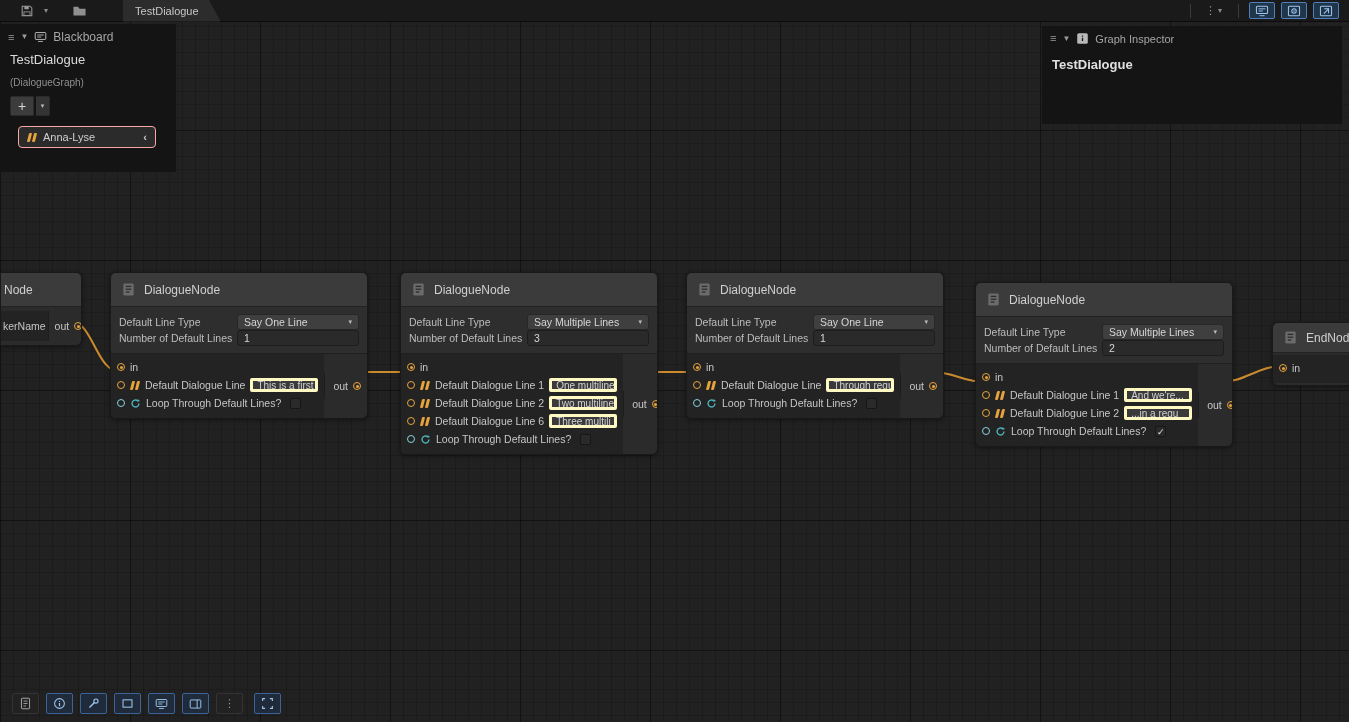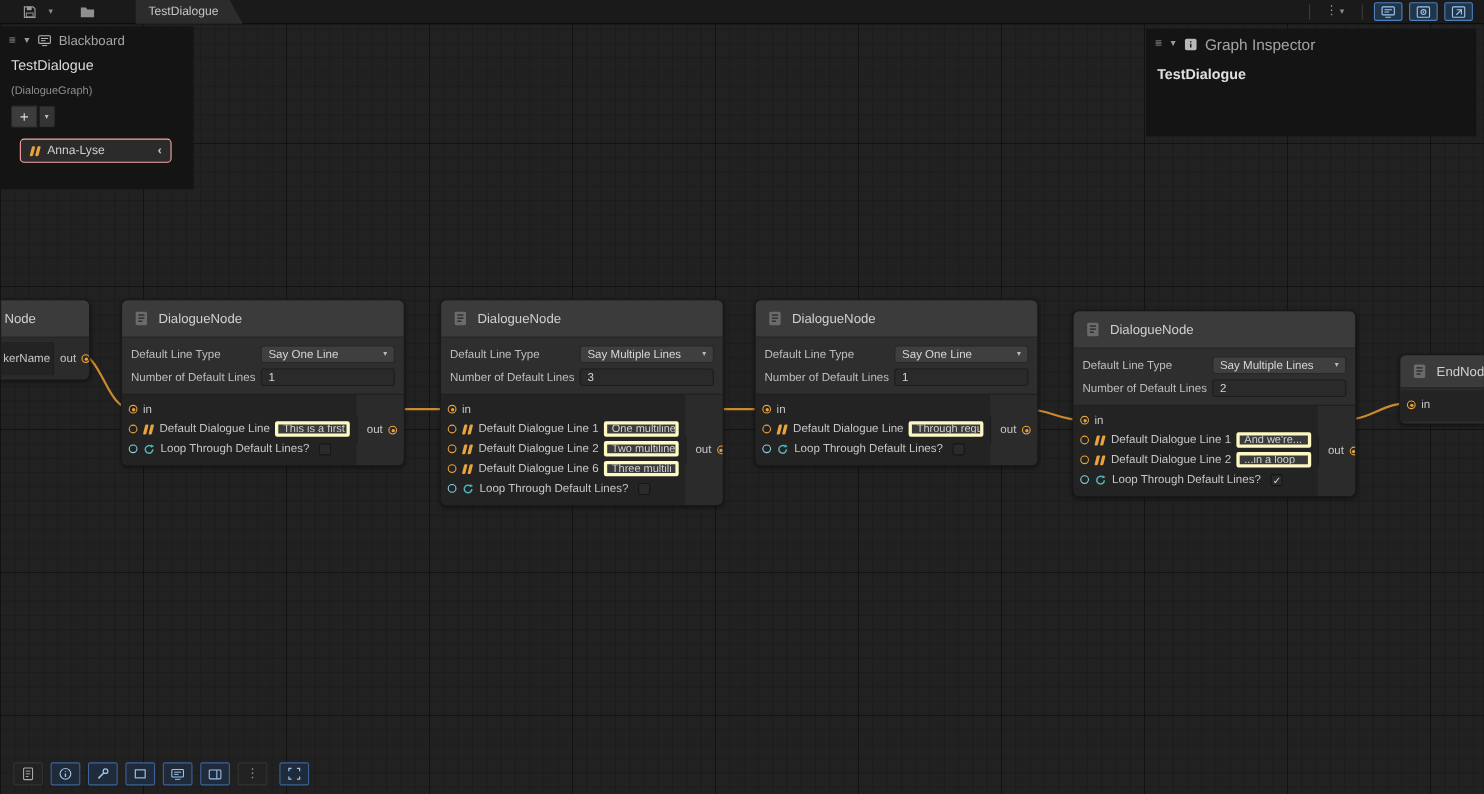--- a/index.html
+++ b/index.html
@@ -48,21 +48,21 @@
   .quote-icon { position:relative; width:10px; height:9px; display:inline-block; flex:none; }
   .quote-icon::before,.quote-icon::after { content:""; position:absolute; top:0; width:3px; height:9px;
     background:#e8a33d; transform:skewX(-14deg); border-radius:1px; }
   .quote-icon::before { left:1px; } .quote-icon::after { left:6px; }
   svg { display:block; }
   
   .node { position:absolute; width:258px; background:#2b2b2b; border:1px solid #191919; border-radius:6px;
     overflow:hidden; z-index:10; box-shadow:0 1px 4px rgba(0,0,0,.45); }
   .node-title { height:34px; background:#3b3b3b; display:flex; align-items:center; gap:8px; padding:0 10px;
     border-bottom:1px solid #222; color:#d0d0d0; font-size:12px; }
-  .node-props { background:#2e2e2e; padding:7px 8px; display:flex; flex-direction:column; gap:5px;
+  .node-props { background:#2e2e2e; padding:7px 8px; display:flex; flex-direction:column; 
     border-bottom:1px solid #202020; }
   .prop-row { display:flex; align-items:center; height:16px; font-size:10.5px; color:#bdbdbd; }
   .prop-label { width:118px; flex:none; overflow:hidden; white-space:nowrap; }
   .dropdown { flex:1; height:16px; background:#3f3f3f; border:1px solid #272727; border-radius:3px;
     display:flex; align-items:center; padding:0 6px; color:#d6d6d6; font-size:10.5px; }
   .dropdown .caret { margin-left:auto; font-size:7px; color:#bbb; }
   .text-field { flex:1; height:16px; background:#2a2a2a; border:1px solid #1d1d1d; border-radius:3px;
     display:flex; align-items:center; padding:0 6px; color:#d6d6d6; font-size:10.5px; }
   .node-ports { display:flex; align-items:center; }
   .ports-in { flex:1; background:#232323; padding:6px 6px 8px 6px; display:flex; flex-direction:column; gap:4px; }
@@ -177,21 +177,21 @@
   </div>
 
   <div class="panel" id="inspector">
     <div class="panel-header">
       <span class="glyph">≡</span>
       <span class="glyph small">▼</span>
       <svg width="13" height="13" viewBox="0 0 16 16">
           <rect x="1.5" y="1.5" width="13" height="13" rx="2" fill="#b8b8b8"></rect>
           <path d="M8 4.4v1.4M8 7.2v4" stroke="#141414" stroke-width="1.6"></path>
         </svg>
-      <span style="font-size:14px">Graph Inspector</span>
+      <span style="font-size:11px">Graph Inspector</span>
     </div>
     <div class="insp-name">TestDialogue</div>
   </div>
 
   <div class="node" style="left:0;top:272px;width:82px;border-radius:0 6px 6px 0">
     <div class="node-title" style="padding:4px 3px">
       <span>Node</span>
     </div>
     <div class="node-ports" style="min-height:38px">
       <div class="ports-in" style="padding:8px 2px">
@@ -435,21 +435,21 @@
           <span>Default Dialogue Line 1</span>
           <div class="line-field">
               <span>And we're...</span>
             </div>
         </div>
         <div class="port-row">
           <span class="port-dot"></span>
           <span class="quote-icon"></span>
           <span>Default Dialogue Line 2</span>
           <div class="line-field">
-              <span>...in a loop</span>
+              <span>...in a regu</span>
             </div>
         </div>
         <div class="port-row">
           <span class="port-dot bool"></span>
           <svg width="11" height="11" viewBox="0 0 16 16">
               <path d="M13 8a5 5 0 1 1-2-4" fill="none" stroke="#4fb3ba" stroke-width="2"></path>
               <path d="M11 1.4 14.6 4.2 10.4 5.8Z" fill="#4fb3ba"></path>
             </svg>
           <span>Loop Through Default Lines?</span>
           <span class="checkbox">✓</span>

